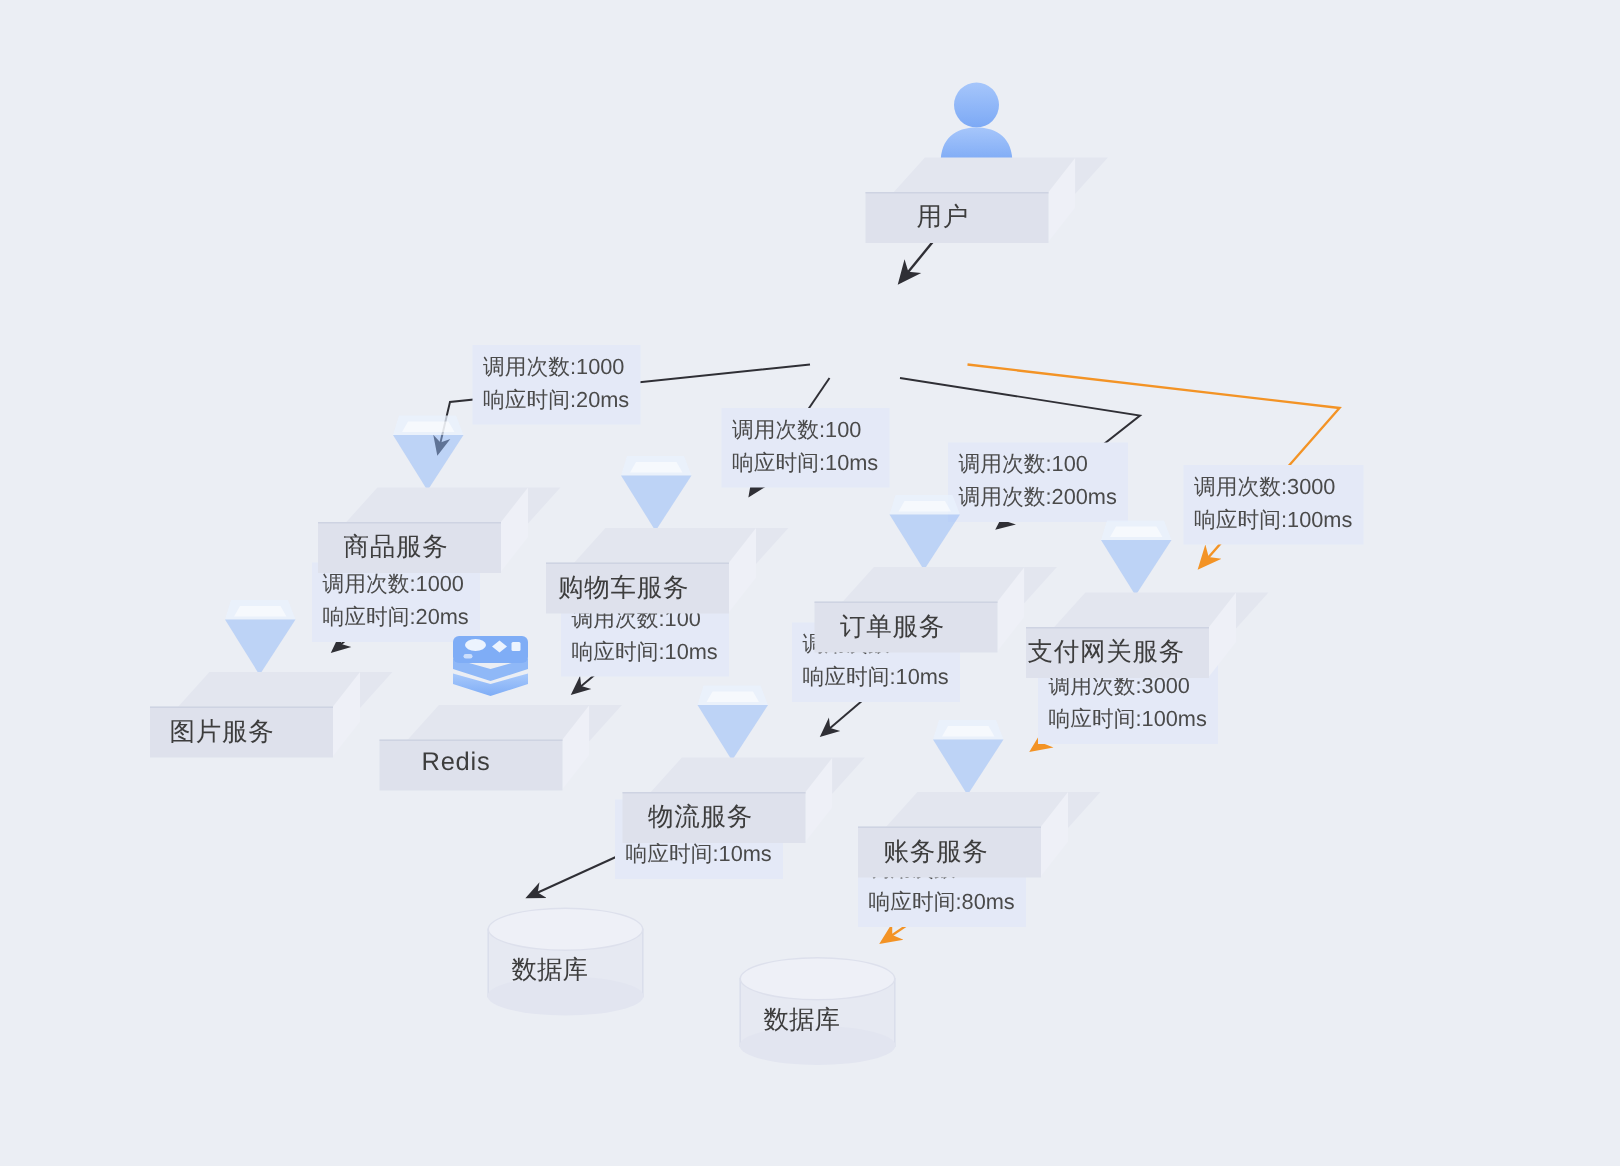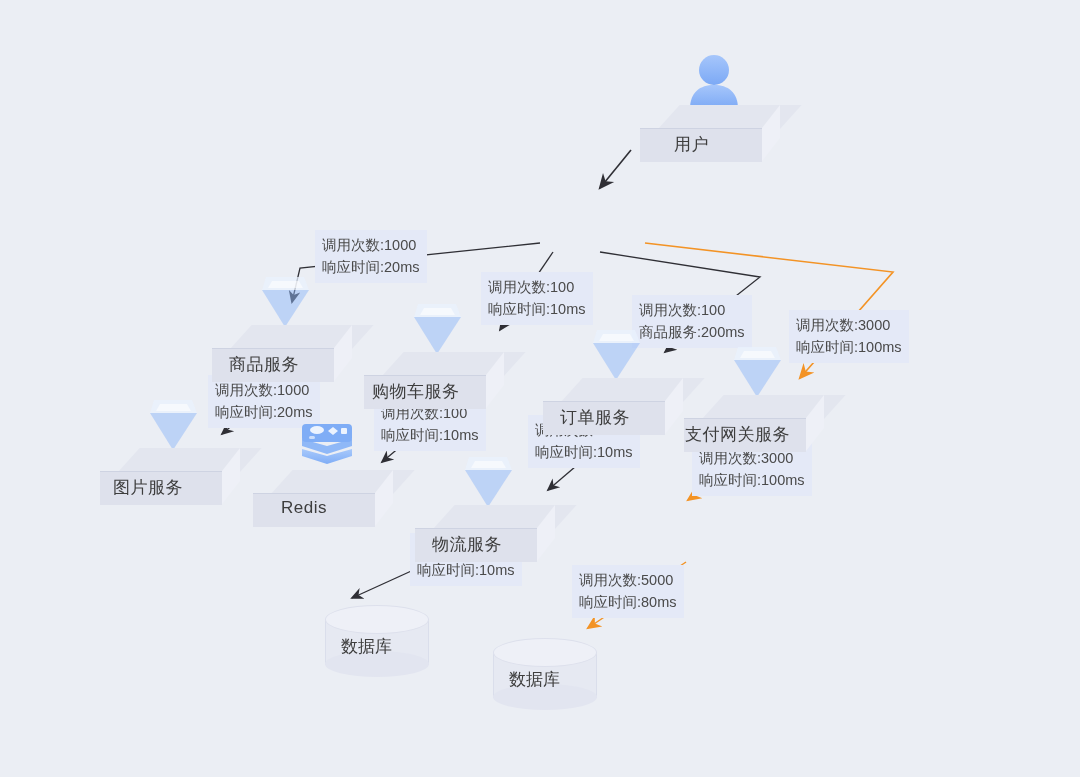--- a/index.html
+++ b/index.html
@@ -112,21 +112,21 @@
   <div class="metric" style="left:315px;top:230px;">
     <div>调用次数:1000</div>
     <div>响应时间:20ms</div>
   </div>
   <div class="metric" style="left:481px;top:272px;">
     <div>调用次数:100</div>
     <div>响应时间:10ms</div>
   </div>
   <div class="metric" style="left:632px;top:295px;">
     <div>调用次数:100</div>
-    <div>商品服务:200ms</div>
+    <div>调用次数:200ms</div>
   </div>
   <div class="metric" style="left:789px;top:310px;">
     <div>调用次数:3000</div>
     <div>响应时间:100ms</div>
   </div>
   <div class="metric" style="left:208px;top:375px;">
     <div>调用次数:1000</div>
     <div>响应时间:20ms</div>
   </div>
   <div class="metric" style="left:374px;top:398px;">
@@ -143,21 +143,21 @@
   </div>
   <div class="metric" style="left:410px;top:533px;">
     <div>调用次数:10</div>
     <div>响应时间:10ms</div>
   </div>
   <div class="metric" style="left:572px;top:565px;">
     <div>调用次数:5000</div>
     <div>响应时间:80ms</div>
   </div>
 
-  <div class="node" style="left:640px;top:105px;">
+  <div class="node" style="left:577px;top:105px;">
     <div class="icon" style="left:46px;top:-52px;">
       <svg width="56" height="58" viewBox="0 0 56 58">
         <defs>
             <linearGradient id="ug" x1="0" y1="0" x2="0" y2="1">
           <stop offset="0" stop-color="#a6c6fb"></stop>
               <stop offset="1" stop-color="#7ca9f5"></stop>
             </linearGradient>
           </defs>
         <circle cx="28" cy="17" r="15" fill="url(#ug)"></circle>
         <path d="M4,56 C4,39 14,32 28,32 C42,32 52,39 52,56 Z" fill="url(#ug)"></path>
@@ -293,20 +293,36 @@
       </svg>
     </div>
     <div class="box" style="width:140px;height:56px;">
       <div class="top" style="width:122px;height:24px;transform:skewX(-42deg);transform-origin:bottom left;left:18px;"></div>
       <div class="front" style="left:0;top:23px;width:122px;height:33px;"></div>
       <div class="side" style="left:122px;top:0px;width:18px;height:56px;clip-path:polygon(0 23px,100% 0,100% 33px,0 100%);"></div>
     </div>
     <div class="label" style="left:17px;top:28px;">物流服务</div>
   </div>
 
+  <div class="node" style="left:572px;top:528px;">
+    <div class="icon" style="left:42px;top:-54px;">
+      <svg width="62" height="58" viewBox="0 0 62 58">
+        <path d="M12,6 L50,6 L60,20 L31,56 L2,20 Z" fill="url(#dg)"></path>
+        <path d="M12,6 L50,6 L55,19 L8,19 Z" fill="#e9f2fe" opacity=".75"></path>
+        <path d="M8,19 L55,19 L31,56 Z" fill="#8fb8f7" opacity=".5"></path>
+        <path d="M18,10 L45,10 L49,17 L14,17 Z" fill="#ffffff" opacity=".55"></path>
+      </svg>
+    </div>
+    <div class="box" style="width:140px;height:56px;">
+      <div class="top" style="width:122px;height:24px;transform:skewX(-42deg);transform-origin:bottom left;left:18px;"></div>
+      <div class="front" style="left:0;top:23px;width:122px;height:33px;"></div>
+      <div class="side" style="left:122px;top:0px;width:18px;height:56px;clip-path:polygon(0 23px,100% 0,100% 33px,0 100%);"></div>
+    </div>
+    <div class="label" style="left:17px;top:28px;">账务服务</div>
+  </div>
 
   <div class="cyl" style="left:325px;top:605px;width:104px;height:74px;">
     <div class="cbody" style="width:102px;height:46px;"></div>
     <div class="cbot" style="width:104px;height:26px;top:46px;"></div>
     <div class="ctop" style="width:102px;height:27px;"></div>
     <div class="label" style="left:16px;top:30px;">数据库</div>
   </div>
 
   <div class="cyl" style="left:493px;top:638px;width:104px;height:74px;">
     <div class="cbody" style="width:102px;height:46px;"></div>

